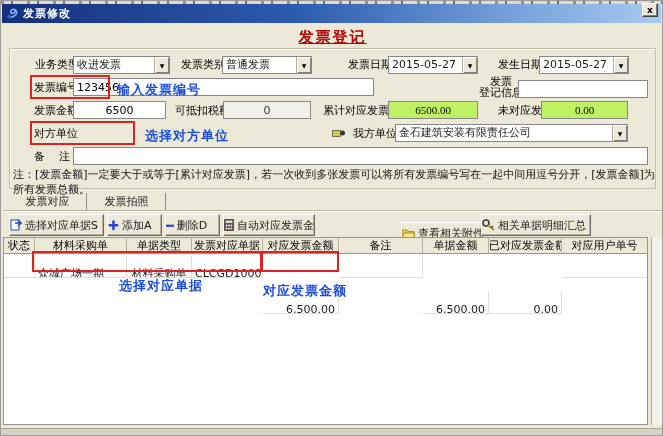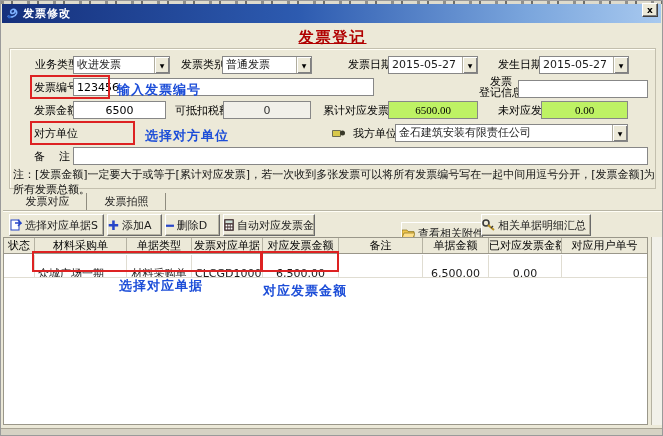--- a/index.html
+++ b/index.html
@@ -52,21 +52,21 @@
   .tbtn .ic { flex:0 0 auto; display:flex; align-items:center; }
   .plus { color:#2746c8; font-weight:bold; font-size:13px; }
   .minus { color:#2746c8; font-weight:bold; font-size:13px; }
   
   #grid { position:absolute; left:2px; top:236px; width:645px; height:188px; background:#fff; border:1px solid #9a978a; }
   .hrow { position:absolute; left:0; top:0; height:16px; width:643px; background:#ece9d8; border-bottom:1px solid #9a978a; }
   .hcell { position:absolute; top:0; height:15px; line-height:15px; text-align:center;
     border-right:1px solid #b5b2a2; font-size:11px; color:#000; overflow:hidden; white-space:nowrap; }
   .dcell { position:absolute; top:17px; height:16px; line-height:15px; border-right:1px solid #e0ddd2;
     border-bottom:1px solid #e0ddd2; font-size:11px; overflow:hidden; white-space:nowrap; padding:11px 3px; }
-  .dcell.num { text-align:center; }
+  .dcell.num { text-align:right;margin-top:36px; }
   #vscroll { position:absolute; right:0px; top:236px; width:11px; height:188px; background:#f2f1ea; border-left:1px solid #b5b2a2; }
   #bottomedge { position:absolute; left:0; bottom:0; width:663px; height:7px; background:#d6d2c4; border-top:1px solid #a8a494; }
 </style>
 </head>
 <body>
 
 <div id="win">
   <div id="noise"></div>
 
   <div id="titlebar">

